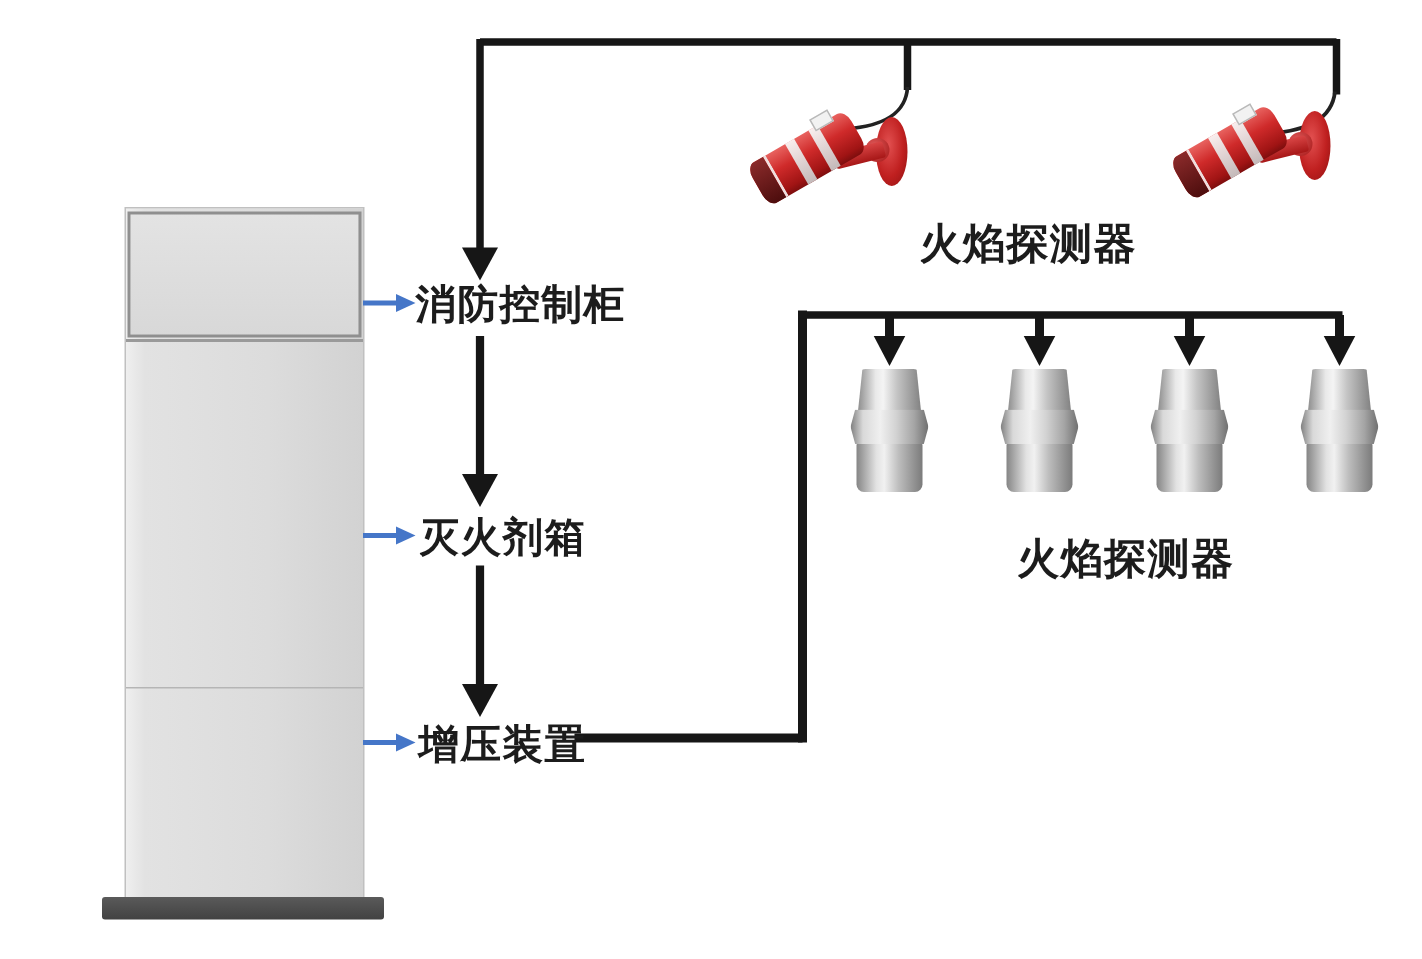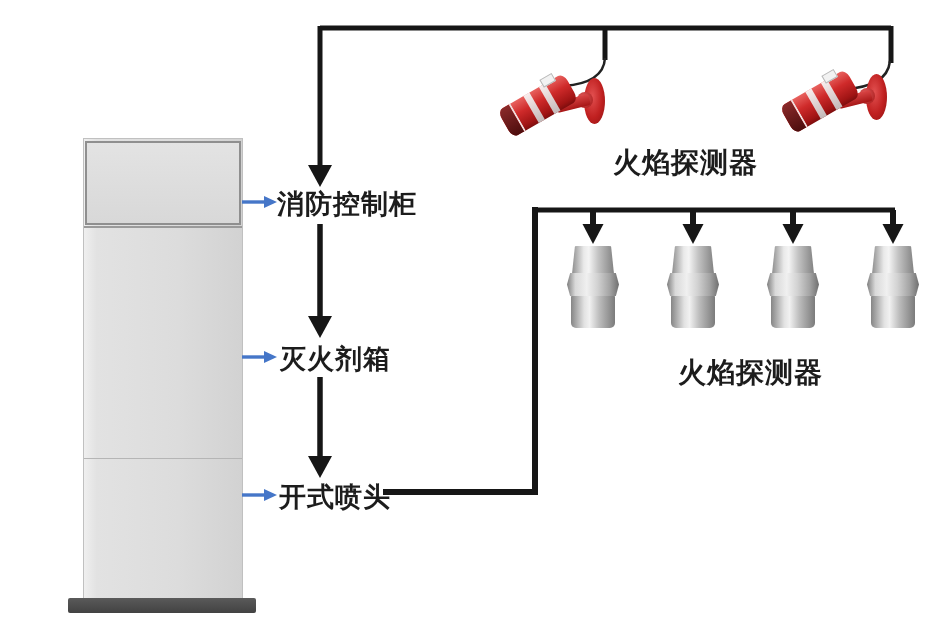--- a/index.html
+++ b/index.html
@@ -179,17 +179,17 @@
     <div class="noz-bottom"></div>
   </div>
   <div class="nozzle" style="left:867px;top:246px">
     <div class="noz-top"></div>
     <div class="noz-hex"></div>
     <div class="noz-bottom"></div>
   </div>
 
   <div class="lbl" style="left:279px;top:345px">灭火剂箱</div>
   <div class="lbl" style="left:277px;top:190px">消防控制柜</div>
-  <div class="lbl" style="left:279px;top:483px">开式喷头</div>
+  <div class="lbl" style="left:279px;top:483px">增压装置</div>
   <div class="lbl" style="left:613px;top:148px;font-size:28px">火焰探测器</div>
   <div class="lbl" style="left:678px;top:358px;font-size:28px">火焰探测器</div>
 
 </div>
 
 </body></html>

